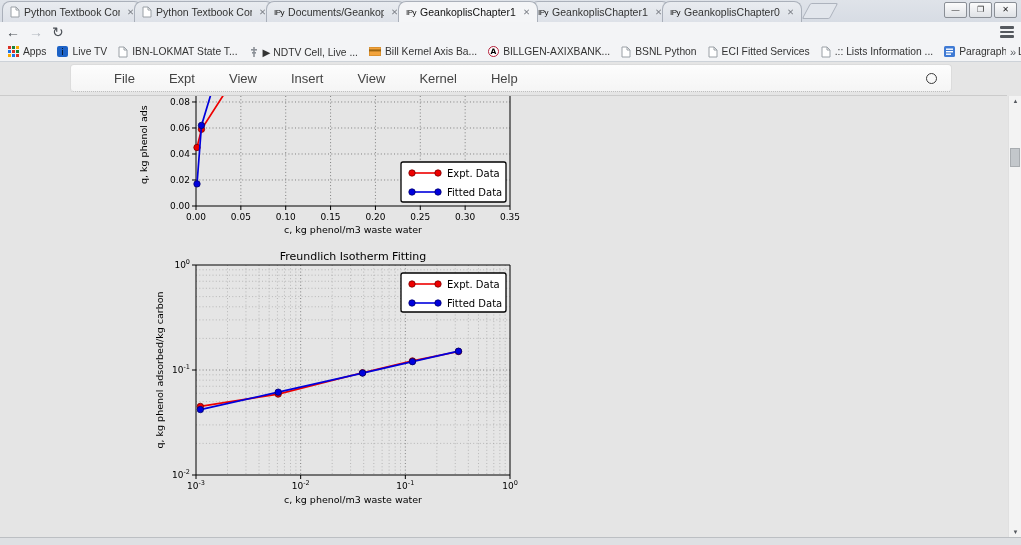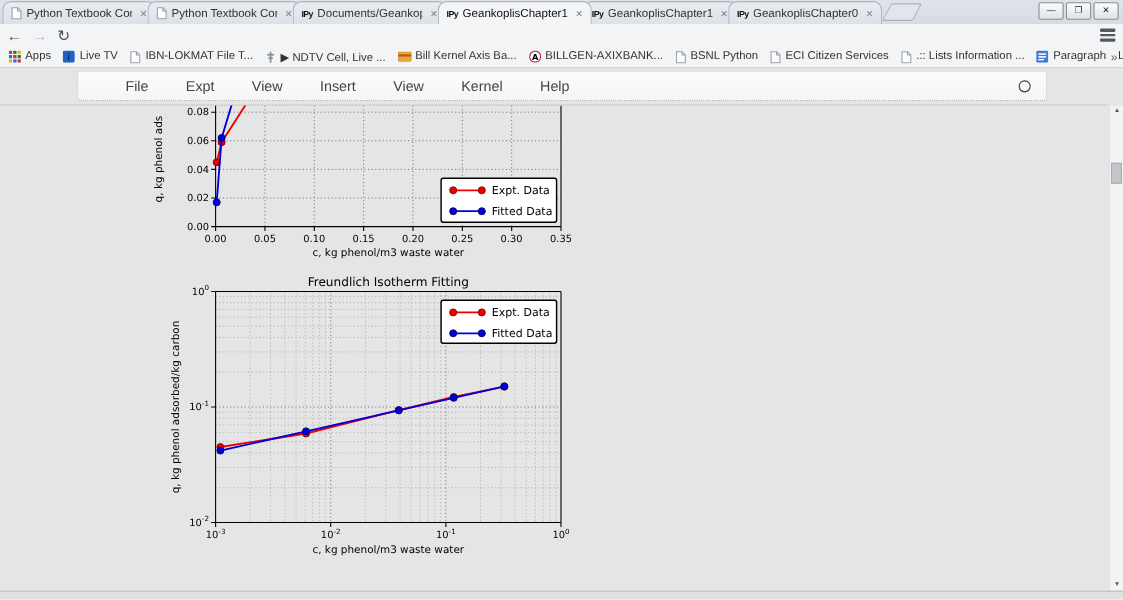--- a/index.html
+++ b/index.html
@@ -5,21 +5,21 @@
   html,body{margin:0;padding:0;}
   body{width:1021px;height:545px;overflow:hidden;font-family:"Liberation Sans",sans-serif;background:#fff;position:relative;}
   .win{position:absolute;inset:0;}
 
   
   .tabstrip{position:absolute;left:0;top:0;width:1021px;height:22px;background:linear-gradient(#dfe3e9,#d7dce4);display:flex;align-items:flex-end;padding-left:2px;box-sizing:border-box;}
   .tab{position:relative;width:140px;height:21px;margin-right:-8px;border-radius:8px 8px 0 0;border:1px solid #aab0ba;border-bottom:none;background:linear-gradient(#e9ecf0,#dde1e8);display:flex;align-items:center;gap:4px;padding:0 7px;box-sizing:border-box;font-size:10.5px;color:#333;white-space:nowrap;z-index:1;}
   .tab.active{background:#f4f5f7;z-index:6;color:#111;}
   .tab .ttl{overflow:hidden;flex:1;}
   .tclose{color:#7b7f86;font-size:8.5px;padding-left:3px;}
-  .fav-ipy{font-weight:bold;font-size:8px;color:#111;letter-spacing:-.5px;}
+  .fav-ipy{font-weight:normal;font-size:8px;color:#111;letter-spacing:-.5px;}
   .newtab{width:26px;height:14px;background:#e2e6ec;border:1px solid #adb3bd;border-radius:2px;transform:skewX(-28deg);margin:0 0 3px 12px;}
   .winctl{position:absolute;right:4px;top:2px;display:flex;gap:2px;z-index:10;}
   .winctl .wbtn{width:21px;height:14px;border:1px solid #8a8f96;background:linear-gradient(#fcfcfc,#dfe2e6);font-size:8px;line-height:13px;text-align:center;color:#222;border-radius:2px;}
 
   
   .toolbar{position:absolute;left:0;top:22px;width:1021px;height:20px;background:#f3f4f6;display:flex;align-items:center;padding:0 6px;box-sizing:border-box;gap:9px;}
   .navbtn{font-size:14px;color:#4a4f55;line-height:1;}
   .navbtn.dim{color:#b3b8bf;}
   .omnibox{flex:1;height:15px;background:#fff;border:1px solid #b7bcc3;border-radius:3px;display:flex;align-items:flex-end;gap:5px;padding:0 5px;font-size:10.5px;overflow:hidden;margin-top:44px;}
   .host{color:#1a1a1a;white-space:nowrap;}
@@ -144,21 +144,21 @@
           <rect x="0" y="0" width="11" height="11" rx="2" fill="#1d62c6"></rect>
           <text x="5.5" y="8.5" text-anchor="middle" font-size="8" fill="#fff" font-family="Liberation Sans">i</text>
         </svg>
       <span>Live TV</span>
     </span>
     <span class="bm">
       <svg width="10" height="12">
           <path d="M1 1h5l3 3v7H1z" fill="#fff" stroke="#9aa0a6"></path>
           <path d="M6 1v3h3" fill="none" stroke="#9aa0a6"></path>
         </svg>
-      <span>IBN-LOKMAT File T...</span>
+      <span>IBN-LOKMAT State T...</span>
     </span>
     <span class="bm">
       <svg width="10" height="12" viewBox="0 0 10 12">
           <line x1="5" y1="1" x2="5" y2="11" stroke="#8b9097" stroke-width="1.6"></line>
           <rect x="2" y="3" width="6" height="1.6" fill="#8b9097"></rect>
           <rect x="3" y="6" width="4" height="1.6" fill="#8b9097"></rect>
         </svg>
       <span>▶ NDTV Cell, Live ...</span>
     </span>
     <span class="bm">
@@ -180,21 +180,21 @@
           <path d="M1 1h5l3 3v7H1z" fill="#fff" stroke="#9aa0a6"></path>
           <path d="M6 1v3h3" fill="none" stroke="#9aa0a6"></path>
         </svg>
       <span>BSNL Python</span>
     </span>
     <span class="bm">
       <svg width="10" height="12">
           <path d="M1 1h5l3 3v7H1z" fill="#fff" stroke="#9aa0a6"></path>
           <path d="M6 1v3h3" fill="none" stroke="#9aa0a6"></path>
         </svg>
-      <span>ECI Citizen Services</span>
+      <span>ECI Fitted Services</span>
     </span>
     <span class="bm">
       <svg width="10" height="12">
           <path d="M1 1h5l3 3v7H1z" fill="#fff" stroke="#9aa0a6"></path>
           <path d="M6 1v3h3" fill="none" stroke="#9aa0a6"></path>
         </svg>
       <span>.:: Lists Information ...</span>
     </span>
     <span class="bm">
       <svg width="11" height="11">

